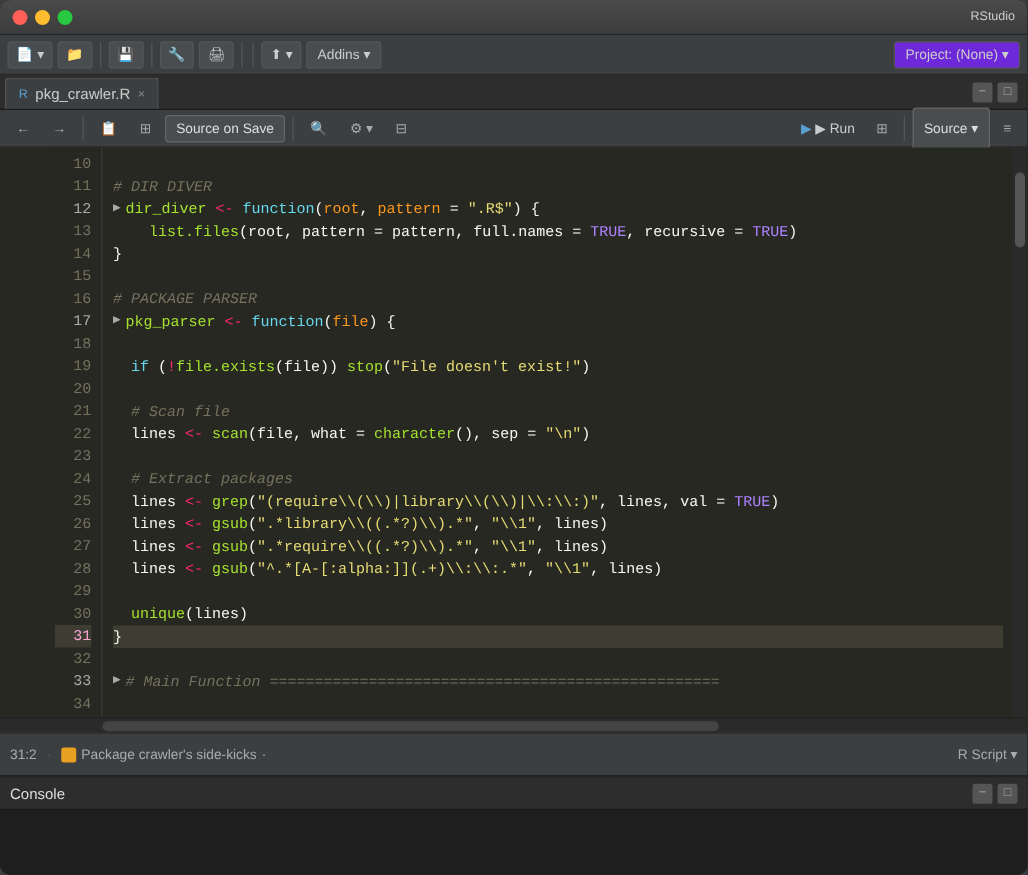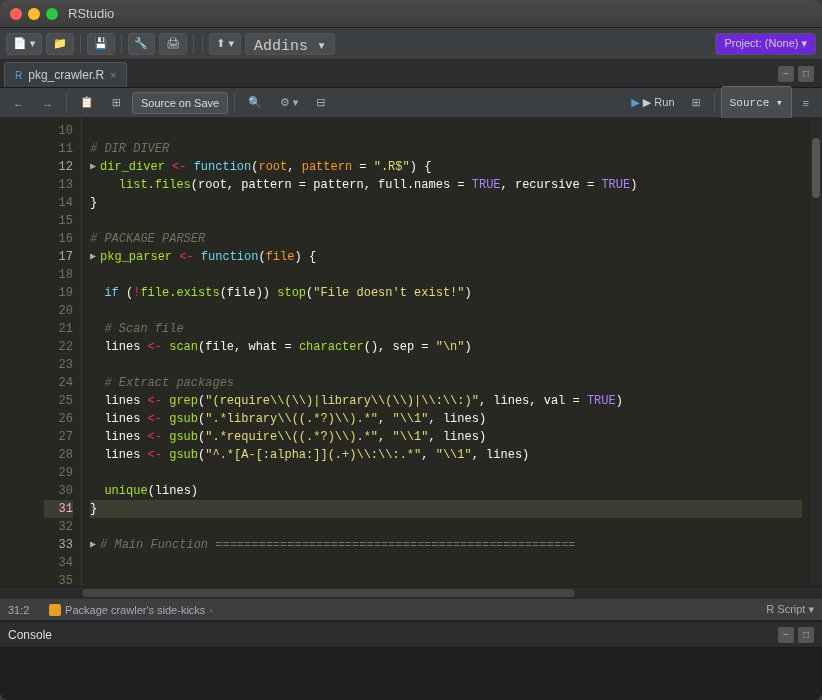--- a/index.html
+++ b/index.html
@@ -43,22 +43,22 @@
     .win-btn {
       width: 12px; height: 12px;
       border-radius: 50%;
       cursor: pointer;
     }
     .win-btn.close { background: #ff5f57; }
     .win-btn.minimize { background: #febc2e; }
     .win-btn.maximize { background: #28c840; }
     .titlebar-title {
       flex: 1;
-      text-align: left;
-      font-size: 13px;
+      text-align: right;
+      font-size: 10px;
       color: #ccc;
       font-family: -apple-system, sans-serif;
     }
 
     
     .menu-toolbar {
       background: #3c3f41;
       height: 32px;
       display: flex;
       align-items: center;
@@ -96,22 +96,22 @@
       font-family: -apple-system, sans-serif;
       padding: 2px 10px;
       cursor: pointer;
       height: 22px;
     }
     .addins-btn {
       background: #4a4d4f;
       border: 1px solid #555;
       border-radius: 3px;
       color: #ccc;
-      font-size: 15px;
-      font-family: Liberation Mono, monospace;
+      font-size: 11px;
+      font-family: Liberation Sans, sans-serif;
       padding: 2px 8px;
       cursor: pointer;
       height: 22px;
     }
     .project-btn {
       background: #6d28d9;
       border: 1px solid #555;
       border-radius: 3px;
       color: #ccc;
       font-size: 11px;
@@ -231,21 +231,21 @@
       display: flex;
       align-items: center;
       gap: 3px;
     }
     .source-btn {
       background: #4a4d4f;
       border: 1px solid #666;
       border-radius: 3px;
       color: #ddd;
       font-size: 11px;
-      font-family: Liberation Mono, monospace;
+      font-family: Liberation Sans, sans-serif;
       padding: 2px 8px;
       cursor: pointer;
       height: 34px;
       display: flex;
       align-items: center;
       gap: 4px;
     }
 
     
     .code-editor {
@@ -298,21 +298,21 @@
       margin: 2px;
       background: #555;
       border-radius: 4px;
       height: 60px;
       margin-top: 20px;
     }
 
     
     .status-bar {
       background: #3c3f41;
-      height: 22px;
+      height: 34px;
       display: flex;
       align-items: center;
       padding: 0 8px;
       font-size: 11px;
       font-family: -apple-system, sans-serif;
       color: #aaa;
       border-top: 1px solid #2a2a2a;
       gap: 8px;
       flex-shrink: 0;
     }

